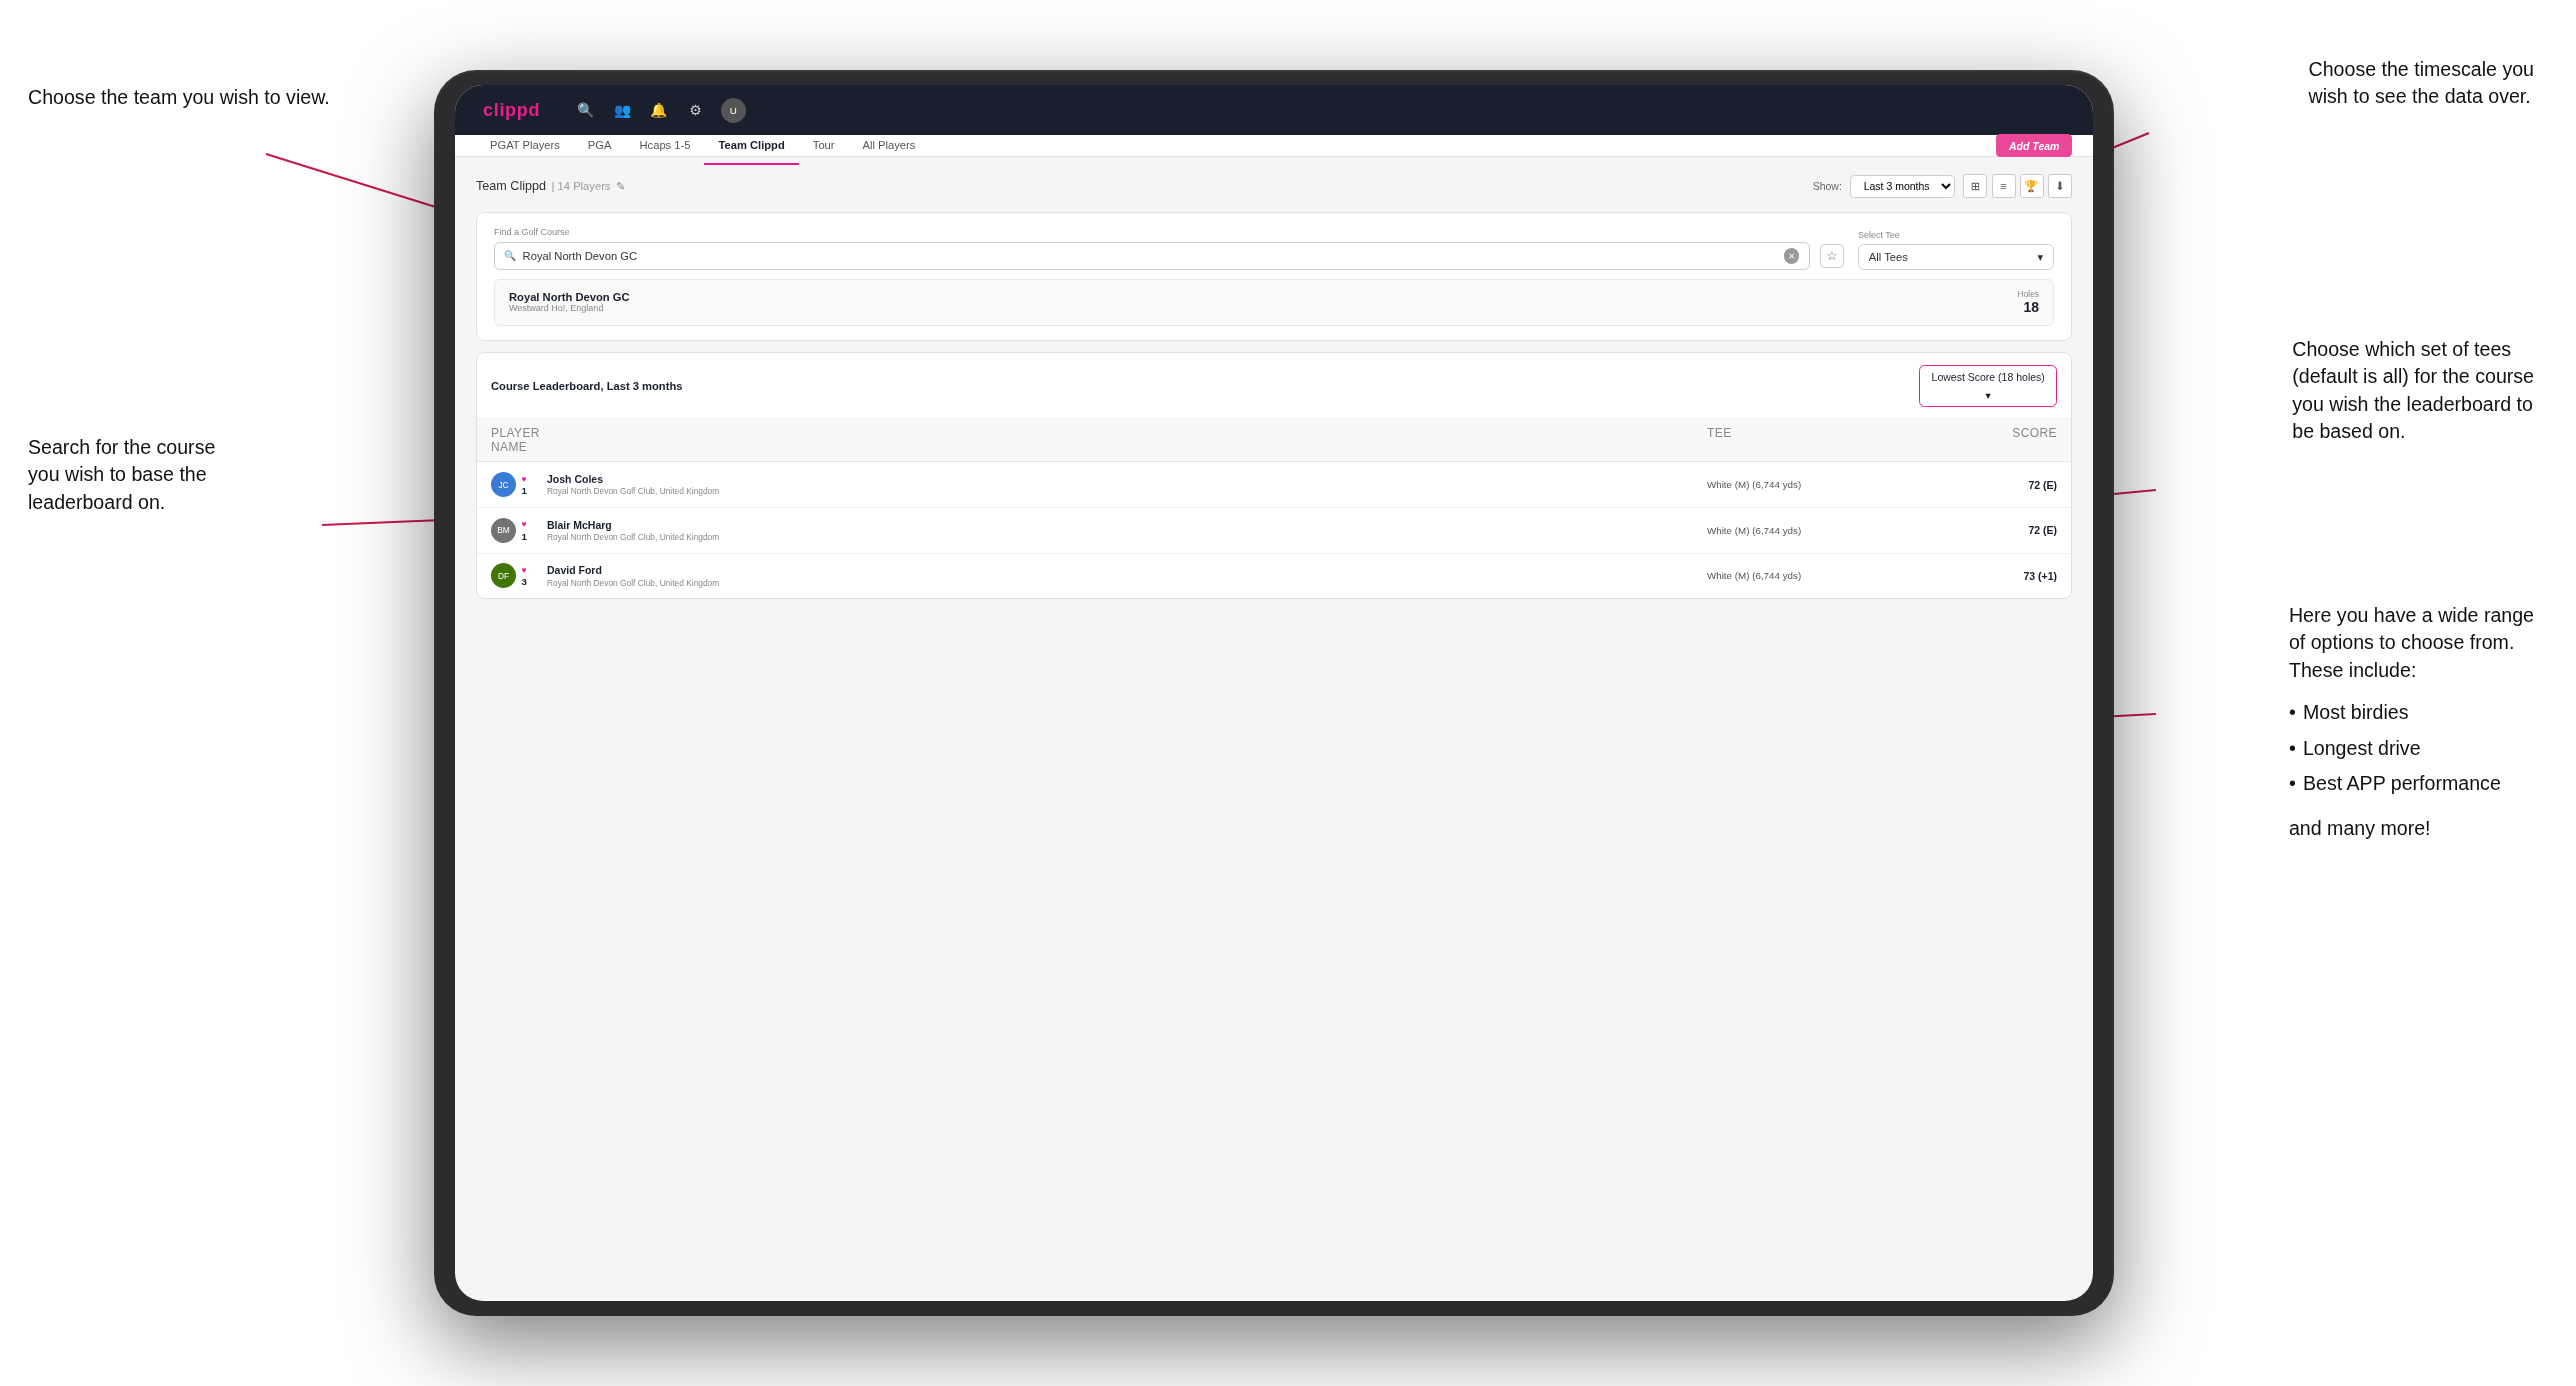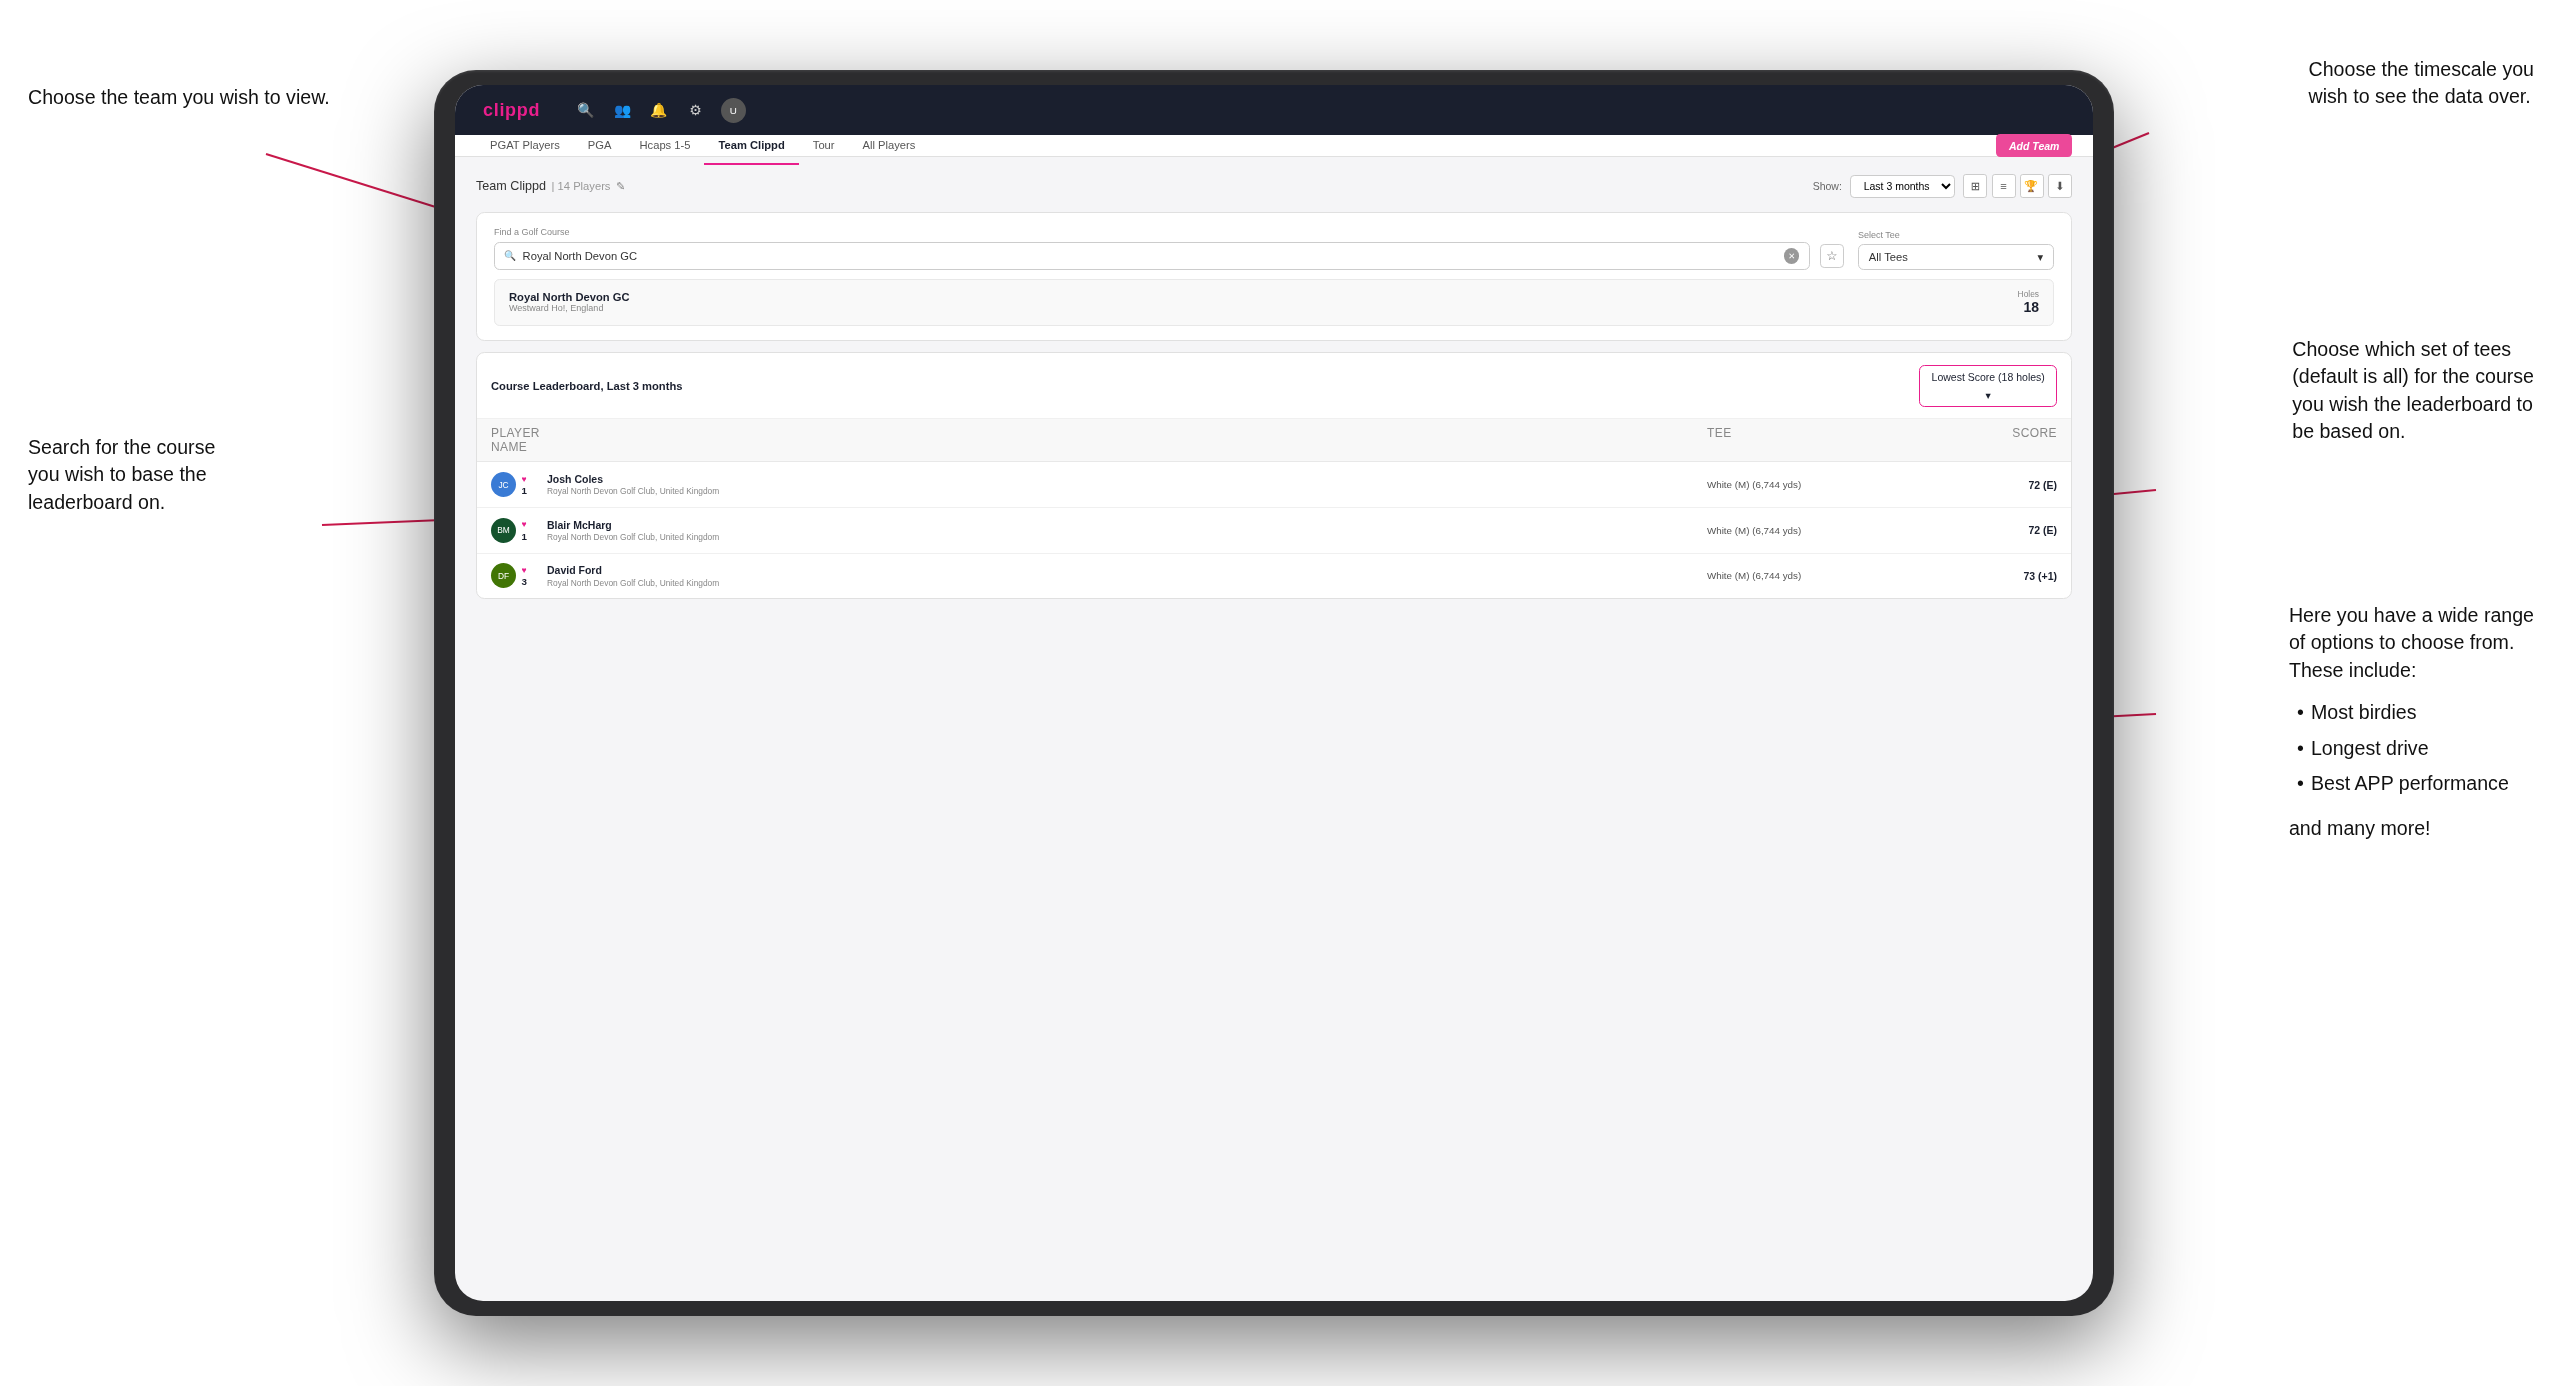--- a/index.html
+++ b/index.html
@@ -451,21 +451,21 @@
       background: #ddd;
       display: flex;
       align-items: center;
       justify-content: center;
       font-size: 8.4px;
       color: #fff;
       overflow: hidden;
     }
 
     .player-avatar.blue { background: #3a7bd5; }
-    .player-avatar.orange { background: #14532d; }
+    .player-avatar.orange { background: #737373; }
     .player-avatar.green { background: #417505; }
 
     .rank-heart {
       display: flex;
       flex-direction: column;
       align-items: center;
       gap: 1.4px;
     }
 
     .rank-num {
@@ -518,21 +518,20 @@
       margin-top: 11.2px;
       list-style: none;
       padding-left: 14px;
     }
 
     .bullet-list li {
       font-size: 19.6px;
       color: #111;
       line-height: 1.8;
       position: relative;
-      margin-left: 8px;
     }
 
     .bullet-list li::before {
       content: "•";
       position: absolute;
       left: -14px;
     }
 
     .and-more {
       margin-top: 14px;

